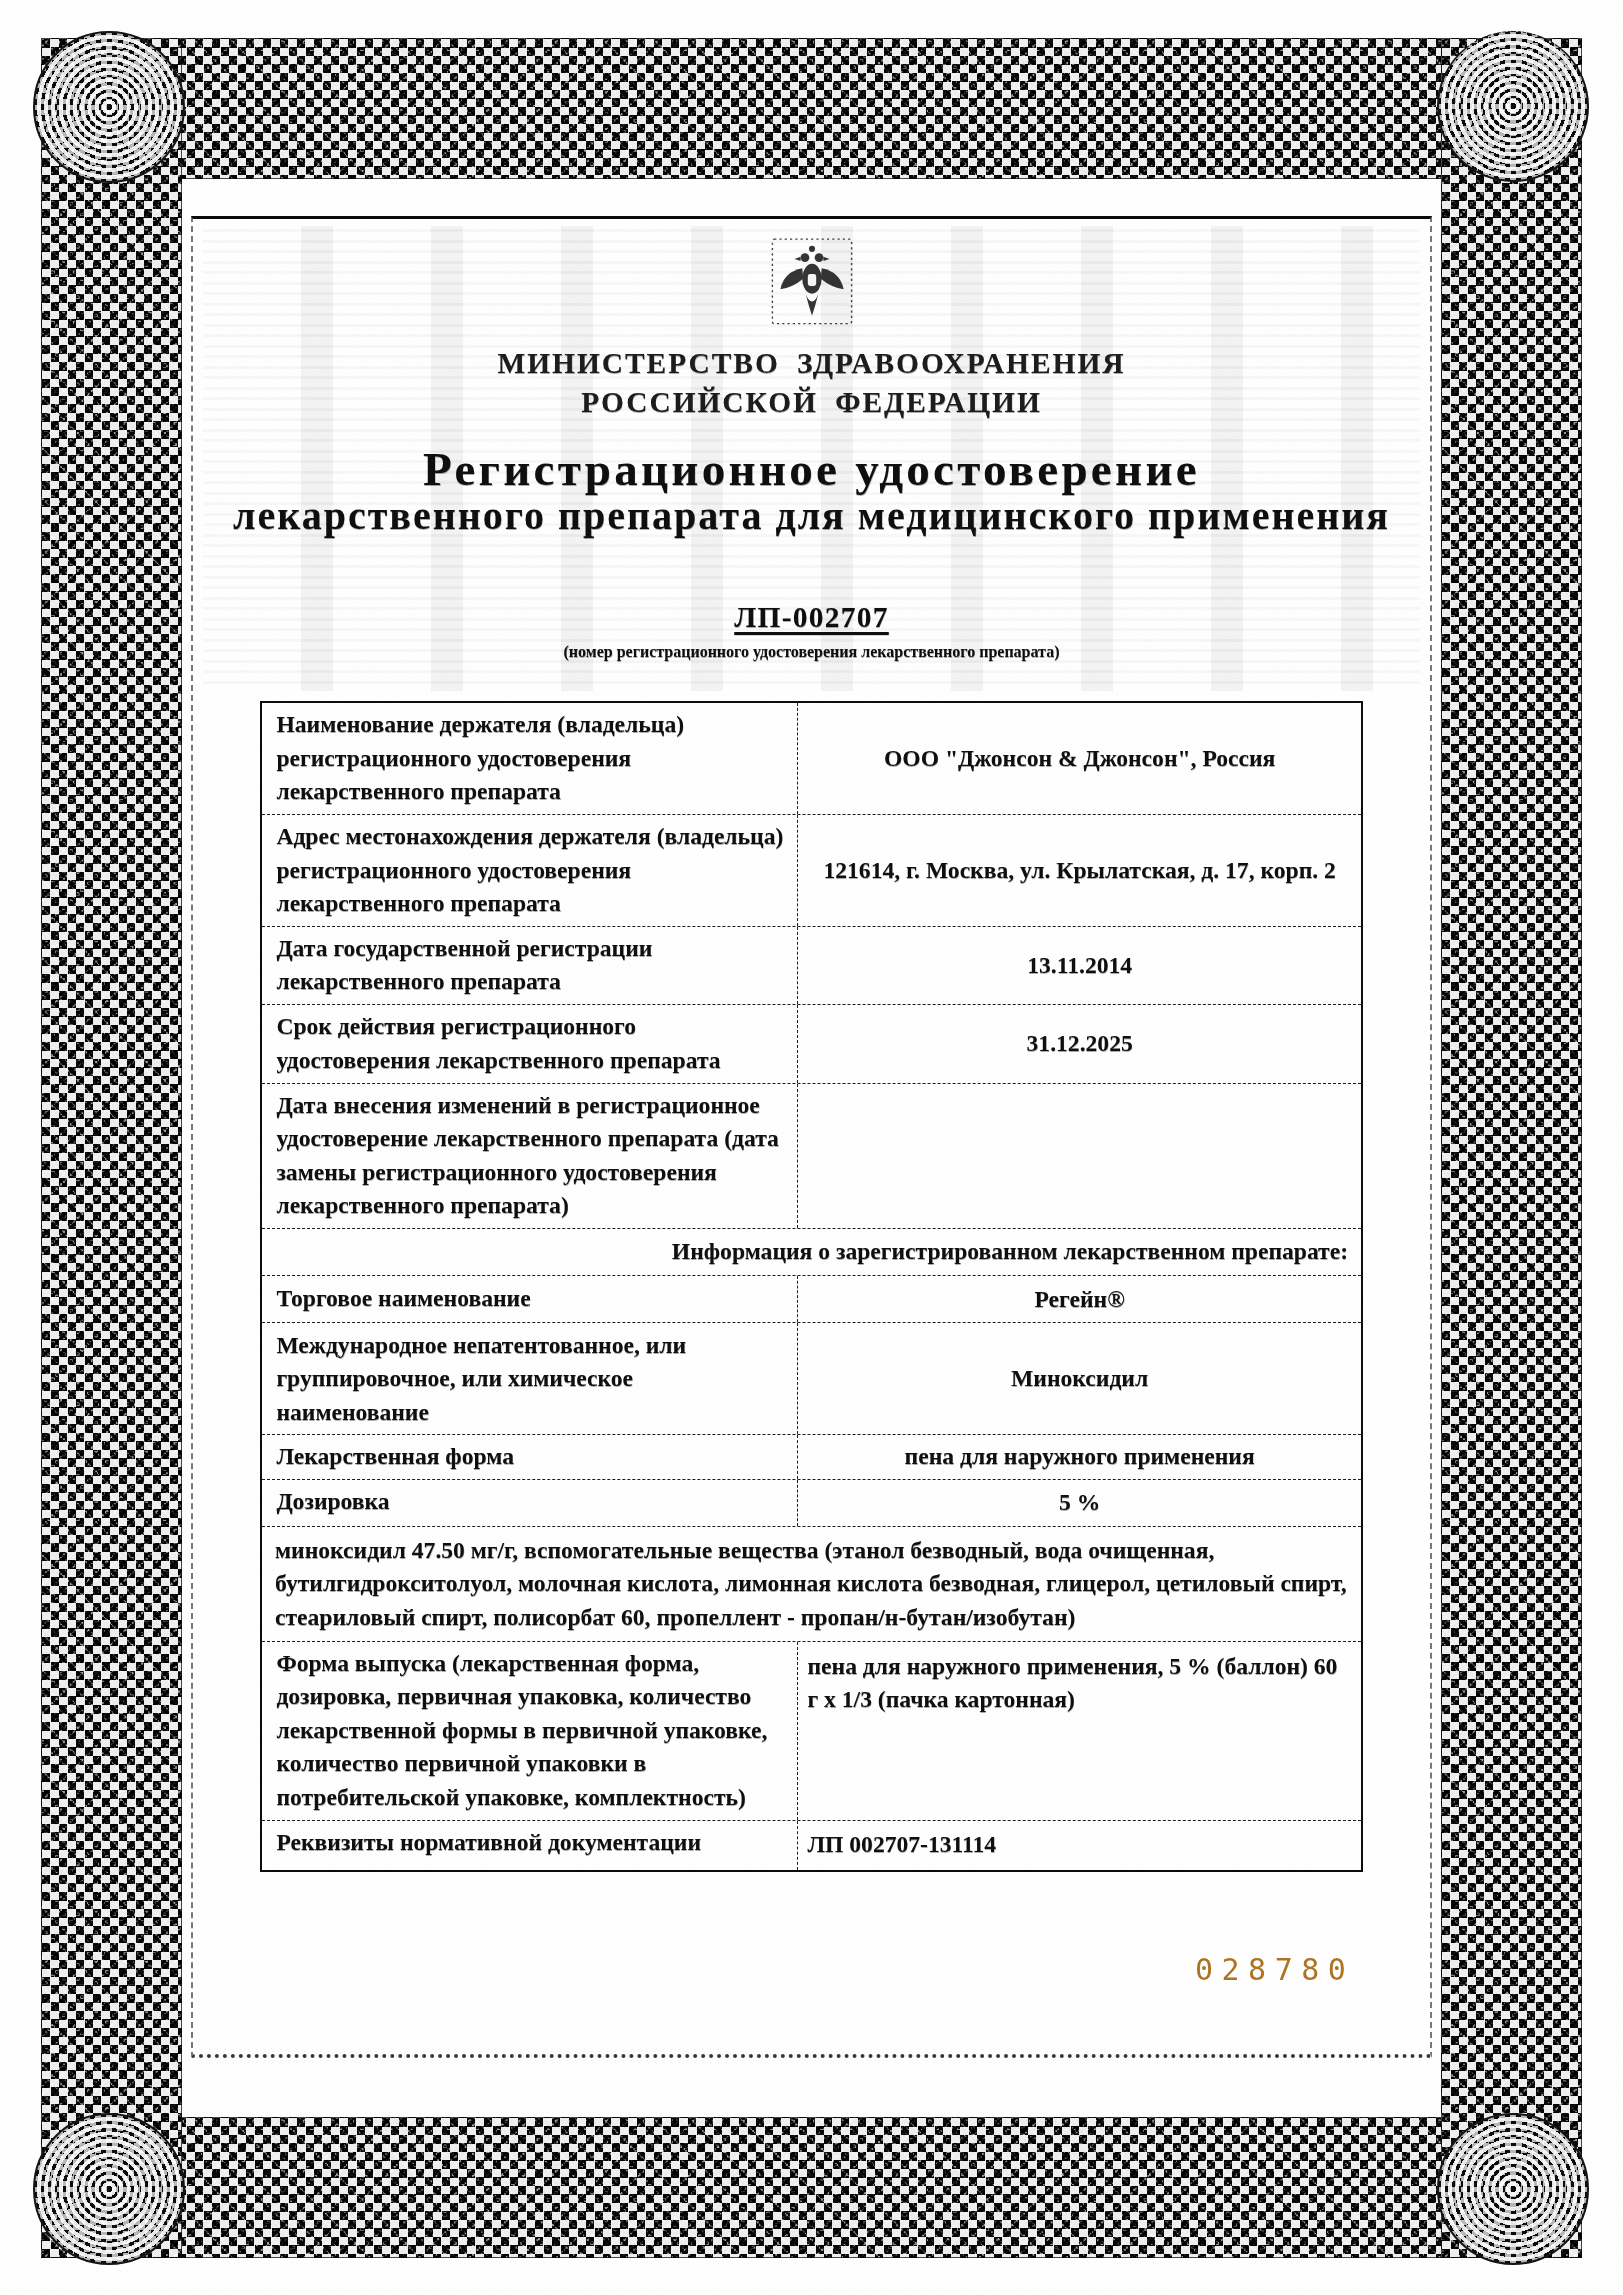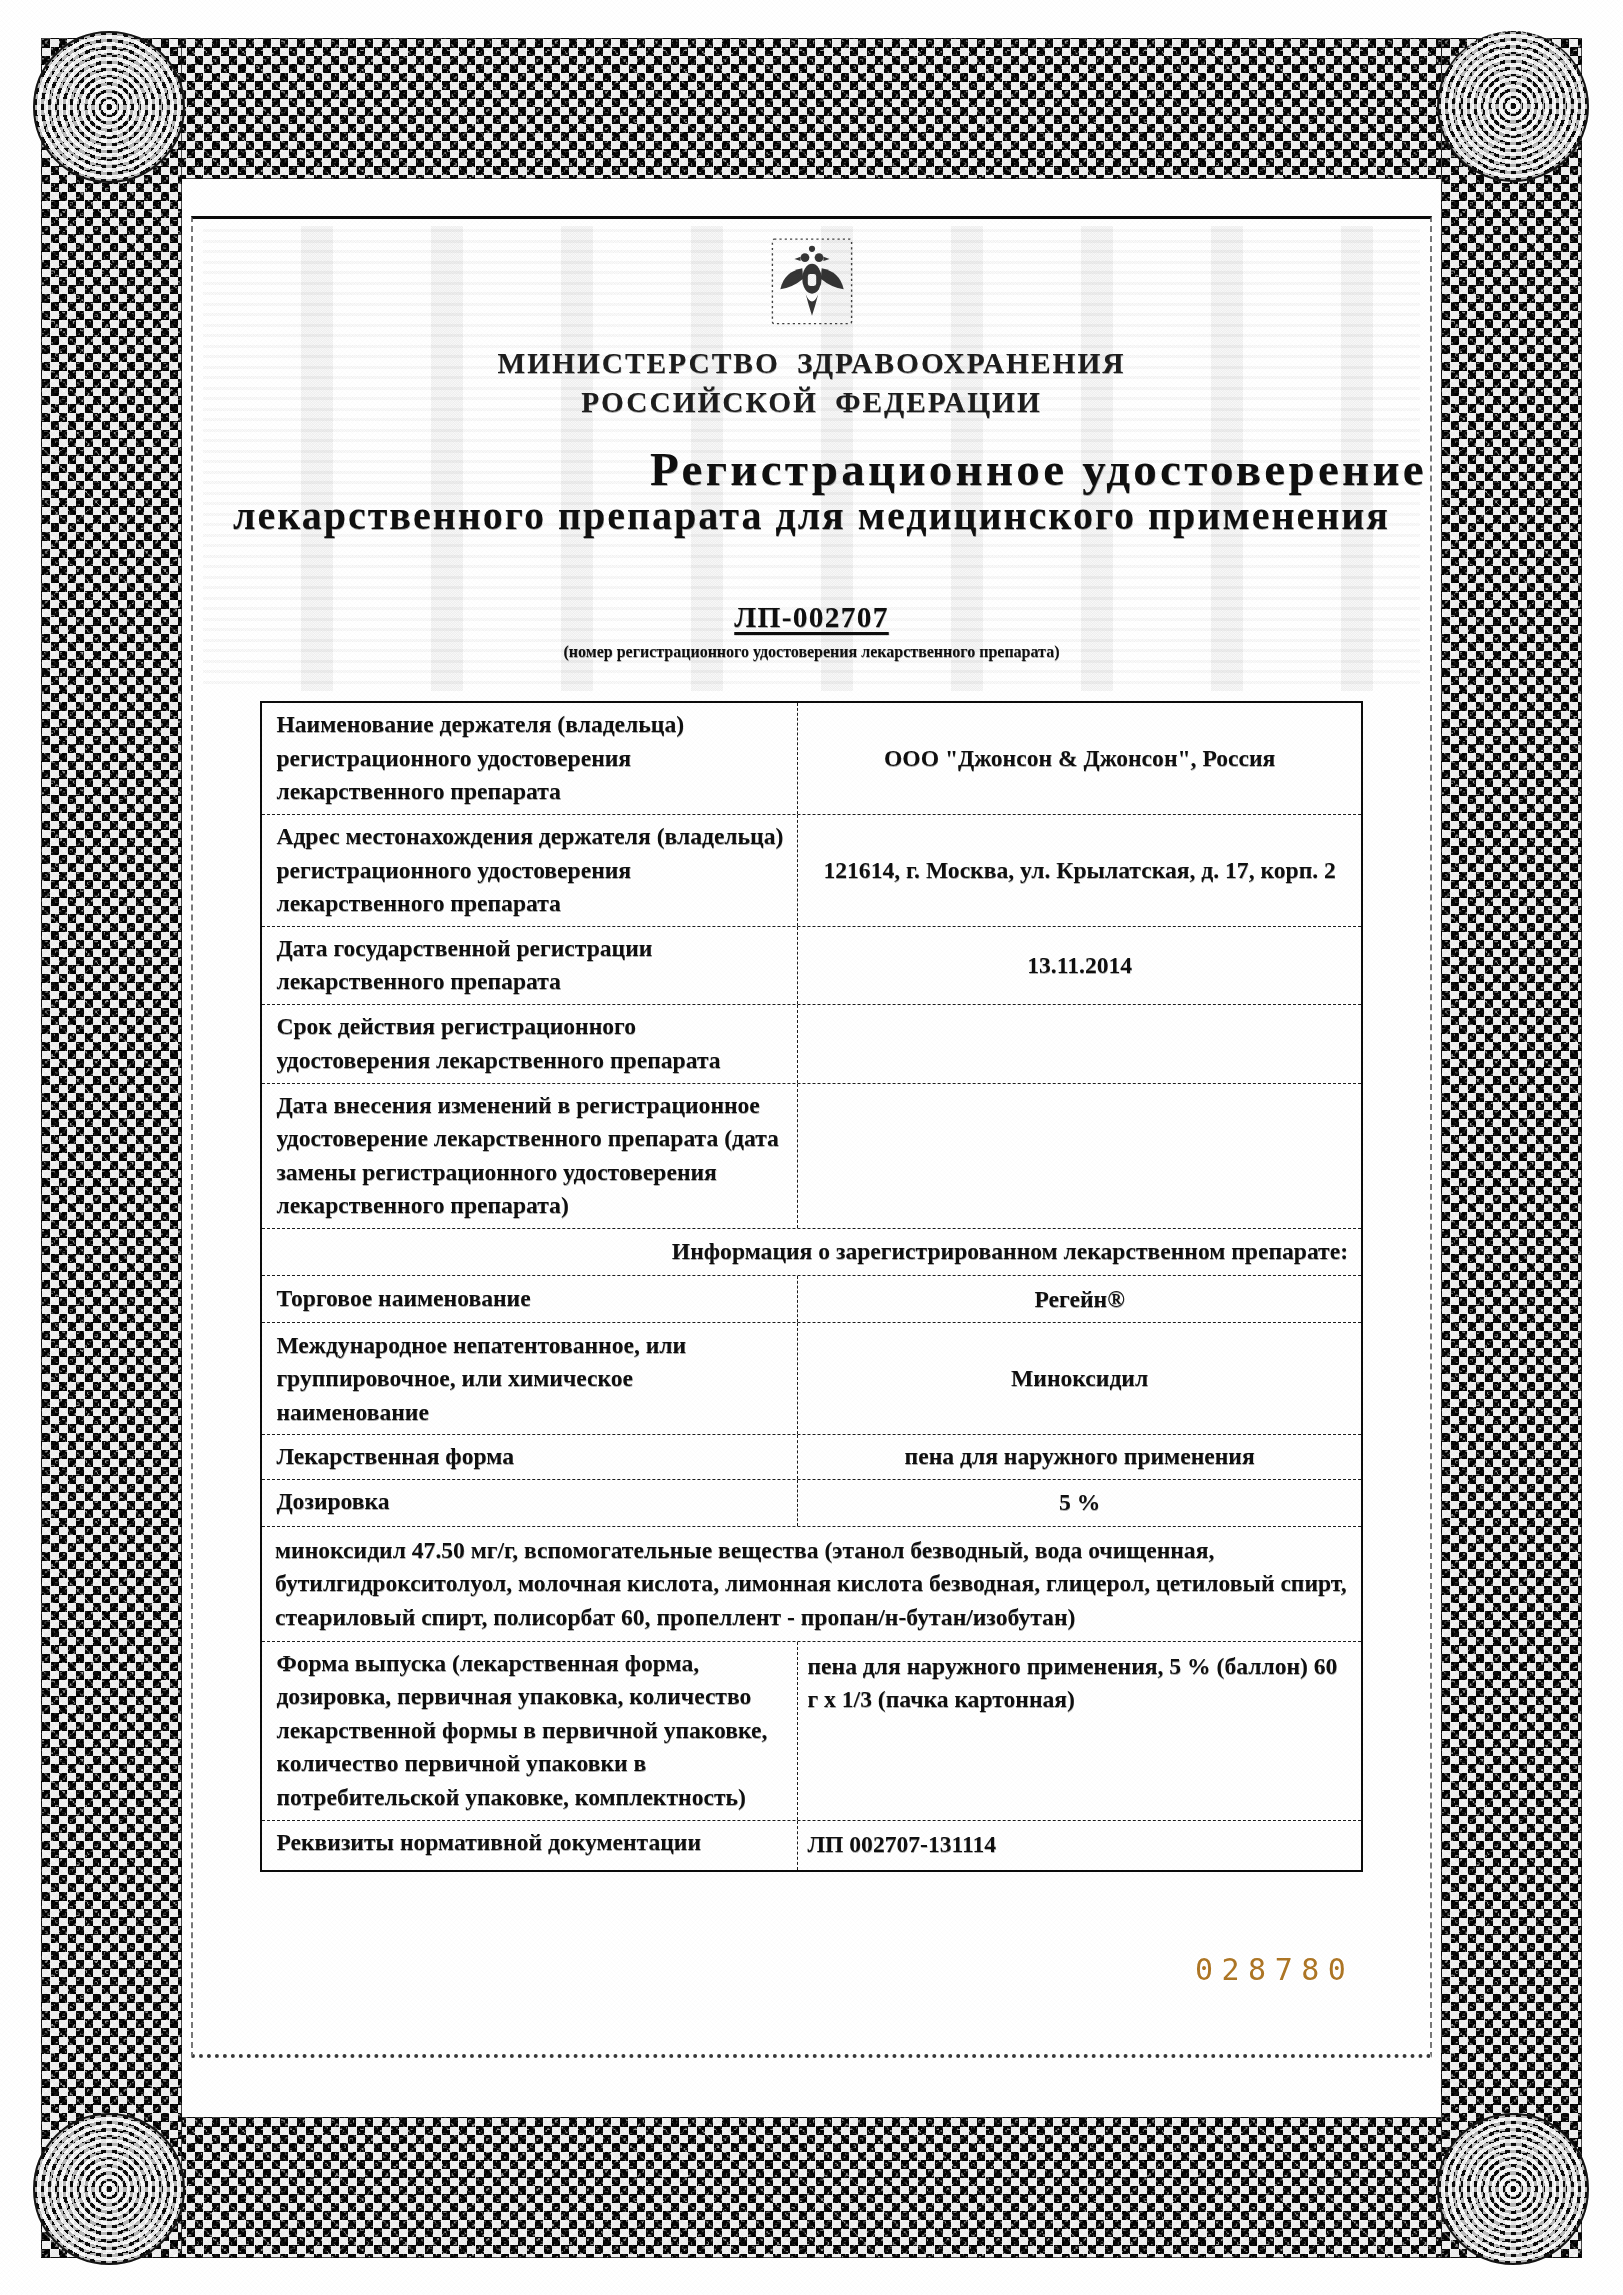--- a/index.html
+++ b/index.html
@@ -69,21 +69,21 @@
   }
 
   
   .emblem {
     position: absolute; top: 233px; left: 50%; transform: translateX(-50%);
     width: 88px; height: 102px; filter: blur(0.5px); opacity: 0.88;
   }
   .center-line { position: absolute; left: 196px; right: 196px; text-align: center; font-weight: bold; }
   .ministry-1 { top: 347px; font-size: 29.4px; letter-spacing: 2px; word-spacing: 7.9px; color: #242424; }
   .ministry-2 { top: 386px; font-size: 29.4px; letter-spacing: 2px; word-spacing: 7.9px; color: #242424; }
-  .title-1    { top: 442px; font-size: 47px; letter-spacing: 3.3px; text-align: right; }
+  .title-1    { top: 442px; font-size: 47px; letter-spacing: 3.3px; }
   .title-2    { top: 492px; font-size: 40px; letter-spacing: 2px; }
   .reg-num    { top: 601px; font-size: 29.4px; letter-spacing: 1.3px;
                 text-decoration: underline; text-decoration-thickness: 2.6px; text-underline-offset: 4.6px; }
   .reg-cap    { top: 643px; font-size: 16px; }
   .title-1, .title-2, .reg-num, .reg-cap, .ministry-1, .ministry-2 {
     text-shadow: 0.4px 0.5px 0 rgba(20,20,20,0.35);
   }
 
   
   .tbl {
@@ -173,20 +173,21 @@
       <div class="cr nowrap">121614, г. Москва, ул. Крылатская, д. 17, корп. 2</div>
     </div>
 
     <div class="tr" style="min-height:68px">
       <div class="cl">Дата государственной регистрации лекарственного препарата</div>
       <div class="cr">13.11.2014</div>
     </div>
 
     <div class="tr" style="min-height:72px">
       <div class="cl">Срок действия регистрационного удостоверения лекарственного препарата</div>
+      <div class="cr">31.12.2025</div>
     </div>
 
     <div class="tr" style="min-height:131px">
       <div class="cl">Дата внесения изменений в регистрационное удостоверение лекарственного препарата (дата замены регистрационного удостоверения лекарственного препарата)</div>
     </div>
 
     <div class="tr" style="min-height:42px">
       <div class="full centered">Информация о зарегистрированном лекарственном препарате:</div>
     </div>
 

